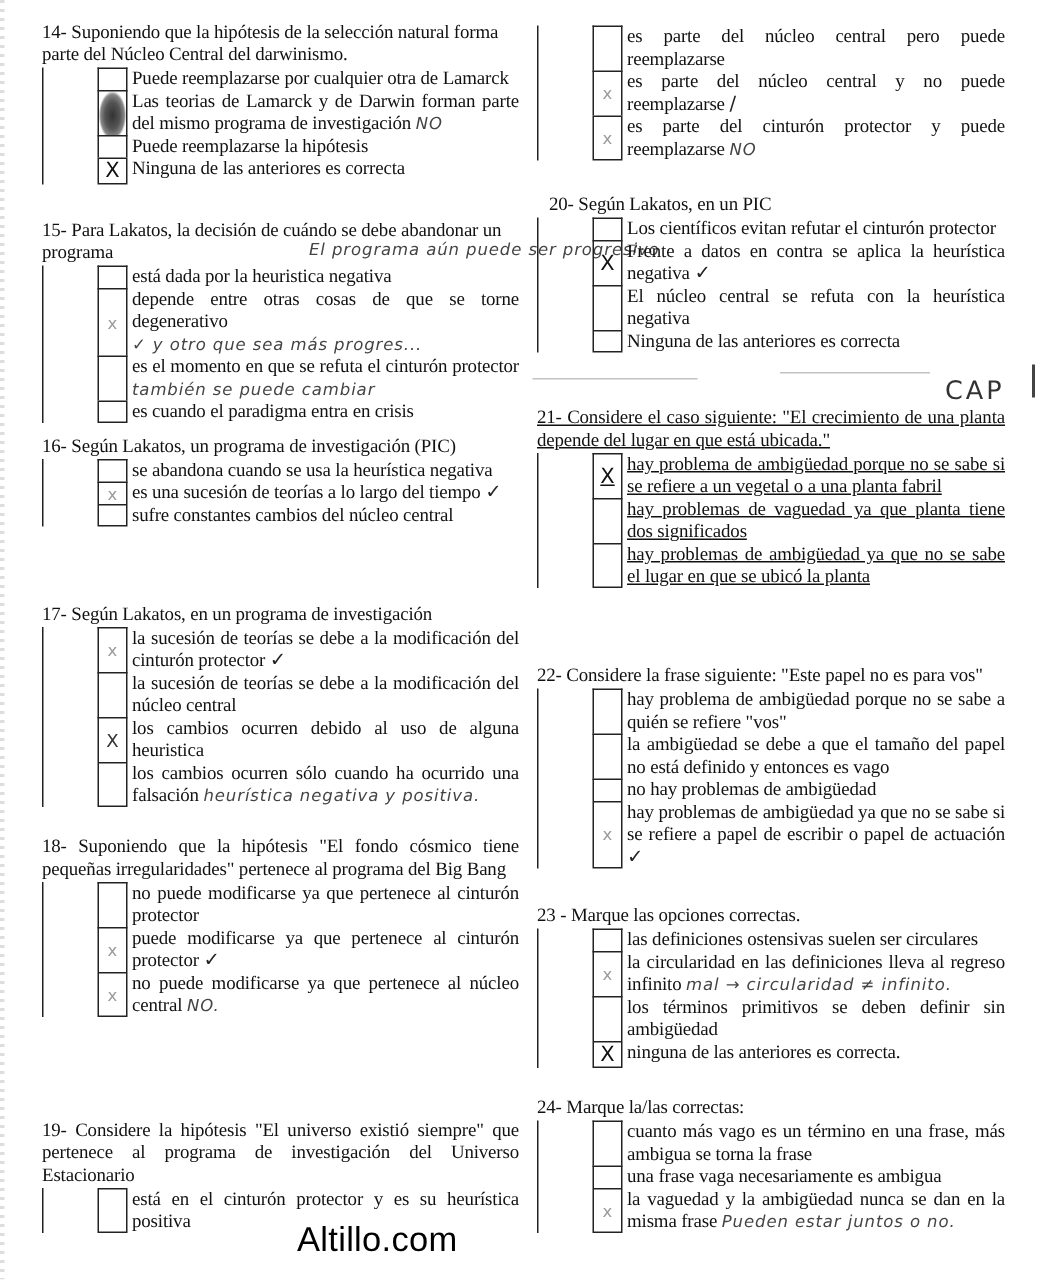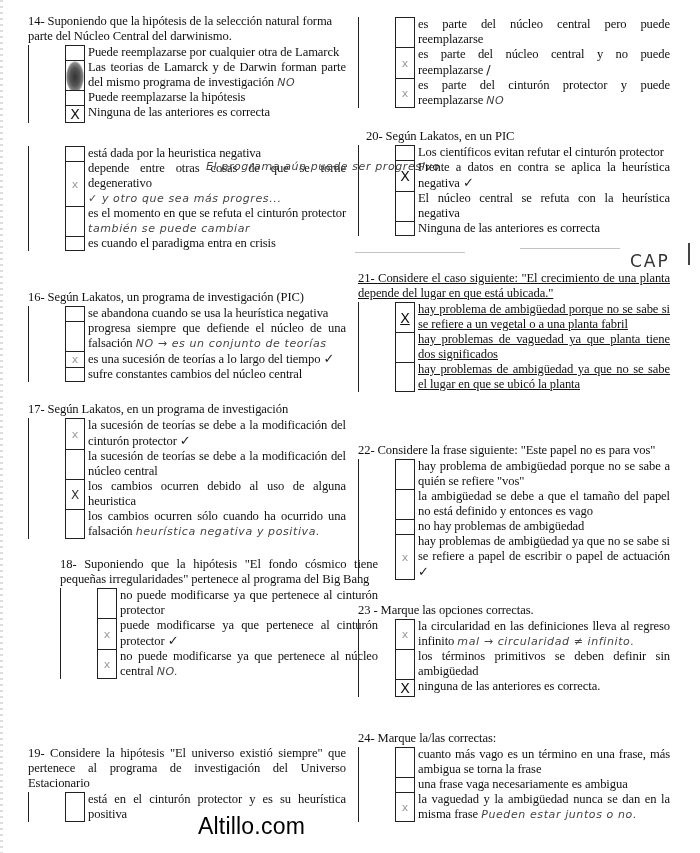--- a/index.html
+++ b/index.html
@@ -62,20 +62,21 @@
           <div class="otext">Puede reemplazarse la hipótesis</div>
         </div>
         <div class="opt">
           <div class="box mark-strong">X</div>
           <div class="otext">Ninguna de las anteriores es correcta</div>
         </div>
       </div>
     </div>
 
     <div class="question" style="top:146px;">
+      <p class="qtext">15- Para Lakatos, la decisión de cuándo se debe abandonar un programa</p>
       <span class="hw hw-abs" style="left:178px; top:14px;">El programa aún puede ser progresivo</span>
       <div class="options">
         <div class="opt">
           <div class="box"></div>
           <div class="otext">está dada por la heuristica negativa</div>
         </div>
         <div class="opt">
           <div class="box mark-faint">x</div>
           <div class="otext"><span>depende entre otras cosas de que se torne degenerativo</span> <span class="hw">✓ y otro que sea más progres...</span></div>
         </div>
@@ -91,24 +92,20 @@
     </div>
 
     <div class="question" style="top:290px;">
       <p class="qtext">16- Según  Lakatos, un programa de investigación (PIC)</p>
       <div class="options">
         <div class="opt">
           <div class="box"></div>
           <div class="otext">se abandona cuando se usa la heurística negativa</div>
         </div>
         <div class="opt">
-          <div class="box"></div>
-          <div class="otext"><span>progresa siempre que defiende el núcleo de una falsación</span> <span class="hw">NO  → es un conjunto de teorías</span></div>
-        </div>
-        <div class="opt">
           <div class="box mark-faint">x</div>
           <div class="otext"><span>es una sucesión de teorías a lo largo del tiempo</span> <span class="check">✓</span></div>
         </div>
         <div class="opt">
           <div class="box"></div>
           <div class="otext">sufre constantes cambios del núcleo central</div>
         </div>
       </div>
     </div>
 
@@ -127,21 +124,21 @@
           <div class="box" style="color:#333;">X</div>
           <div class="otext">los cambios ocurren debido al uso de alguna heuristica</div>
         </div>
         <div class="opt">
           <div class="box"></div>
           <div class="otext"><span>los cambios ocurren sólo cuando ha ocurrido una falsación</span> <span class="hw">heurística negativa y positiva.</span></div>
         </div>
       </div>
     </div>
 
-    <div class="question" style="top:557px;margin-left:32px;">
+    <div class="question" style="top:557px;">
       <p class="qtext" style="text-align:justify;">18- Suponiendo que la hipótesis "El fondo cósmico tiene pequeñas irregularidades" pertenece al programa del Big Bang</p>
       <div class="options">
         <div class="opt">
           <div class="box"></div>
           <div class="otext">no puede modificarse ya que pertenece al cinturón protector</div>
         </div>
         <div class="opt">
           <div class="box mark-faint">x</div>
           <div class="otext"><span>puede modificarse ya que pertenece al cinturón protector</span> <span class="check">✓</span></div>
         </div>
@@ -240,20 +237,24 @@
         <div class="opt">
           <div class="box mark-faint">x</div>
           <div class="otext"><span>hay problemas de ambigüedad ya que no se sabe si se refiere a papel de escribir o papel de actuación</span> <span class="check">✓</span></div>
         </div>
       </div>
     </div>
 
     <div class="question" style="top:603px;">
       <p class="qtext">23 - Marque las opciones correctas.</p>
       <div class="options">
+        <div class="opt">
+          <div class="box"></div>
+          <div class="otext">las definiciones ostensivas suelen ser circulares</div>
+        </div>
         <div class="opt">
           <div class="box mark-faint">x</div>
           <div class="otext"><span>la circularidad en las definiciones lleva al regreso infinito</span> <span class="hw">mal → circularidad ≠ infinito.</span></div>
         </div>
         <div class="opt">
           <div class="box"></div>
           <div class="otext">los términos primitivos se deben definir sin ambigüedad</div>
         </div>
         <div class="opt">
           <div class="box mark-strong">X</div>

